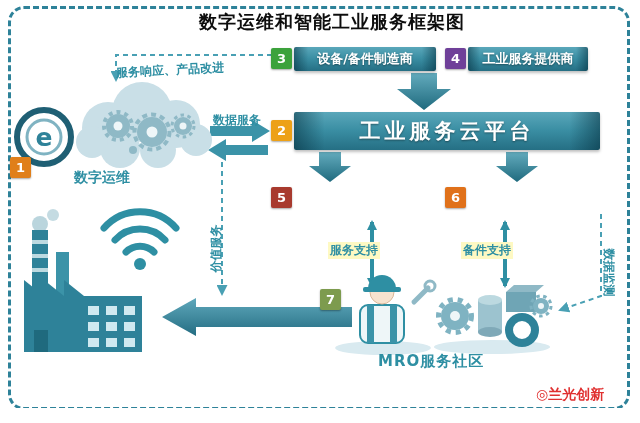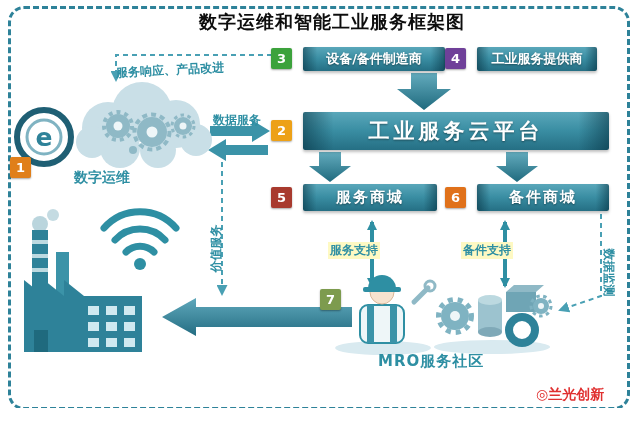--- a/index.html
+++ b/index.html
@@ -8,21 +8,21 @@
   .frame{position:absolute;left:8px;top:6px;width:616px;height:398px;
          border:3px dashed #2e8299;border-radius:16px;}
   .title{position:absolute;top:10px;left:0;width:100%;text-align:center;
          font-size:18px;font-weight:bold;color:#0d0d0d;letter-spacing:1px;z-index:3;}
   svg{position:absolute;left:0;top:0;z-index:1;}
   svg text{font-family:"DejaVu Sans","Liberation Sans",sans-serif;}
   .ribbon{position:absolute;display:flex;align-items:center;justify-content:center;
           color:#fff;font-weight:bold;border-radius:2px;z-index:2;
           background:linear-gradient(90deg,rgba(0,40,55,.5),rgba(0,40,55,0) 10%,rgba(0,40,55,0) 90%,rgba(0,40,55,.5)),
                      linear-gradient(180deg,#5aa7ba 0%,#3a8ea3 48%,#256f84 100%);
-          box-shadow:0 2px 3px rgba(0,0,0,.25);text-shadow:0 1px 2px rgba(0,0,0,.4);margin-left:9px;}
+          box-shadow:0 2px 3px rgba(0,0,0,.25);text-shadow:0 1px 2px rgba(0,0,0,.4);}
   .badge{position:absolute;width:21px;height:21px;display:flex;align-items:center;justify-content:center;
          color:#fff;font-weight:bold;font-size:13px;border-radius:2px;z-index:3;
          box-shadow:0 1px 2px rgba(0,0,0,.35);}
   .tlabel{position:absolute;color:#2e8fa3;font-weight:bold;z-index:3;white-space:nowrap;}
   .onwhite{background:#fef9c3;padding:0 2px;}
   .rot-ccw{transform:rotate(-90deg);text-align:center;}
   .rot-cw{transform:rotate(90deg);text-align:center;}
   .watermark{position:absolute;color:#e03030;font-weight:bold;font-size:14px;z-index:3;margin-left:24px;}
   .divider{position:absolute;left:0;top:415px;width:640px;height:1px;background:#d4d4d4;}
 </style>
@@ -181,26 +181,20 @@
 
   <div class="ribbon" style="left:294px;top:47px;width:142px;height:24px;font-size:13px">
     <span>设备/备件制造商</span>
   </div>
   <div class="ribbon" style="left:294px;top:112px;width:306px;height:38px;font-size:21px;letter-spacing:4px">
     <span>工业服务云平台</span>
   </div>
   <div class="ribbon" style="left:468px;top:47px;width:120px;height:24px;font-size:13px">
     <span>工业服务提供商</span>
   </div>
-  <div class="ribbon" style="left:294px;top:184px;width:134px;height:27px;font-size:15px;letter-spacing:2px">
-    <span>服务商城</span>
-  </div>
-  <div class="ribbon" style="left:468px;top:184px;width:132px;height:27px;font-size:15px;letter-spacing:2px">
-    <span>备件商城</span>
-  </div>
 
   <div class="badge" style="left:10px;top:157px;background:#e07f1a">1</div>
   <div class="badge" style="left:271px;top:120px;background:#eda117">2</div>
   <div class="badge" style="left:271px;top:48px;background:#3ca23c">3</div>
   <div class="badge" style="left:445px;top:48px;background:#6f4099">4</div>
   <div class="badge" style="left:271px;top:187px;background:#a83a2e">5</div>
   <div class="badge" style="left:445px;top:187px;background:#e0711a">6</div>
   <div class="badge" style="left:320px;top:289px;background:#7d9b4e">7</div>
 
   <div class="tlabel" style="left:74px;top:169px;font-size:14px">数字运维</div>

